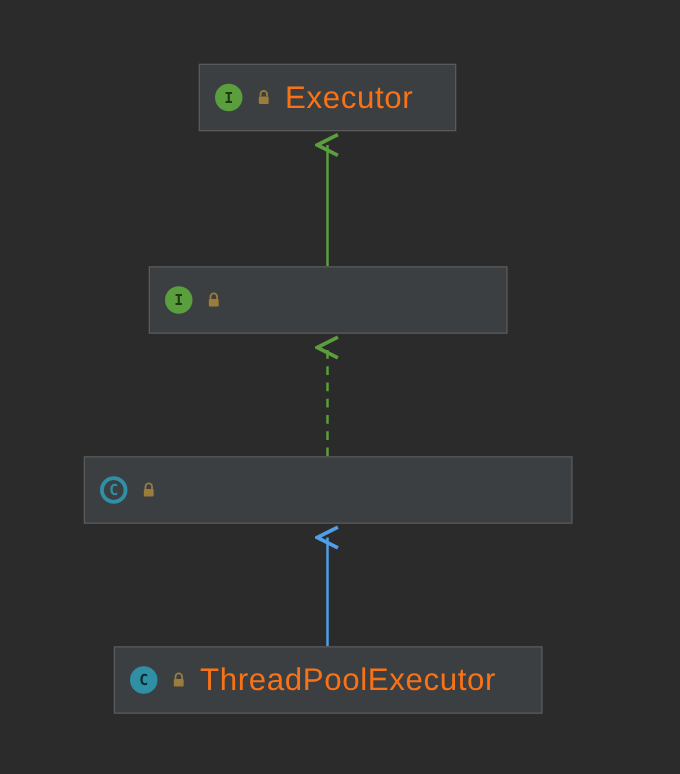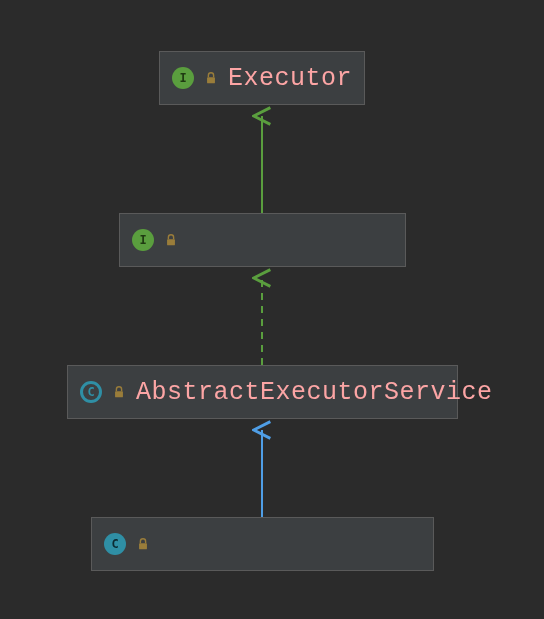--- a/index.html
+++ b/index.html
@@ -21,26 +21,25 @@
     box-sizing: border-box;
     height: 54px;
     border: 1px solid #5a5a5a;
     background: #3c3f41;
     display: flex;
     align-items: center;
     padding: 0 14px 0 12px;
     gap: 10px;
   }
   .node .label {
-    color: #fca5a5;
+    color: #f97316;
     font-size: 25px;
     font-weight: 400;
     letter-spacing: 0.5px;
     white-space: nowrap;
-    font-family: Liberation Mono, monospace;
   }
   .badge {
     width: 22px;
     height: 22px;
     border-radius: 50%;
     display: flex;
     align-items: center;
     justify-content: center;
     font-size: 12px;
     font-weight: 700;
@@ -114,24 +113,24 @@
       <rect x="3.5" y="7" width="9" height="7" rx="1" fill="#9a7d3a"></rect>
     </svg>
   </div>
 
   <div class="node" style="left:67px; top:365px; width:391px;">
     <span class="badge badge-abstract">C</span>
     <svg class="lock" viewBox="0 0 16 16">
       <path d="M5 7 V5 a3 3 0 0 1 6 0 V7" fill="none" stroke="#9a7d3a" stroke-width="1.6"></path>
       <rect x="3.5" y="7" width="9" height="7" rx="1" fill="#9a7d3a"></rect>
     </svg>
-    <span class="label">AbstractExecutorService</span>
   </div>
 
   <div class="node" style="left:91px; top:517px; width:343px;">
     <span class="badge badge-class">C</span>
     <svg class="lock" viewBox="0 0 16 16">
       <path d="M5 7 V5 a3 3 0 0 1 6 0 V7" fill="none" stroke="#9a7d3a" stroke-width="1.6"></path>
       <rect x="3.5" y="7" width="9" height="7" rx="1" fill="#9a7d3a"></rect>
     </svg>
+    <span class="label">ThreadPoolExecutor</span>
   </div>
 
 </div>
 
 </body></html>

